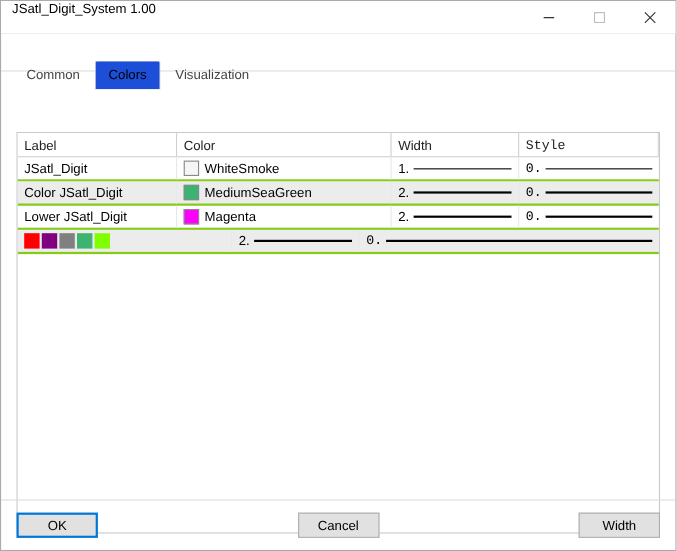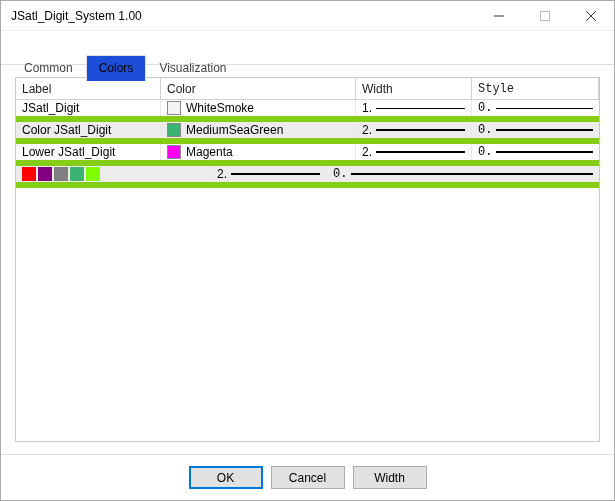--- a/index.html
+++ b/index.html
@@ -15,21 +15,20 @@
     height: 501px;
     border: 1px solid #aaa;
     position: relative;
     background: #fff;
     display: flex;
     flex-direction: column;
   }
   .titlebar {
     height: 30px;
     display: flex;
-    align-items: center;
     padding-left: 10px;
     background: #fff;
     border-bottom: 1px solid #eee;
   }
   .titlebar .title { flex: 1; font-size: 12px; }
   .win-controls { display: flex; height: 100%; }
   .win-btn {
     width: 46px;
     display: flex;
     align-items: center;
@@ -63,26 +62,27 @@
     color: #000;
   }
   .content {
     flex: 1;
     padding: 12px 14px;
   }
   .grid {
     border: 1px solid #c9c9c9;
     height: 100%;
     overflow: hidden;
+    margin-top: 43px;
   }
   .row {
     display: flex;
     align-items: center;
     height: 22px;
-    border-bottom: 6px solid #84cc16;
+    border-bottom: 2px solid #84cc16;
   }
   .row.header {
     background: #fff;
     font-weight: 400;
     color: #222;
     border-bottom: 1px solid #d0d0d0;
   }
   .row.shade { background: #ececec; }
   .cell {
     padding: 0 6px;
@@ -111,21 +111,21 @@
     flex: 1;
     height: 0;
     border-top-style: solid;
     border-top-color: #000;
   }
   .footer {
     height: 46px;
     border-top: 1px solid #ddd;
     display: flex;
     align-items: center;
-    justify-content: center;
+    justify-content: space-between;
     gap: 8px;
     padding: 0 14px;
   }
   .btn {
     min-width: 74px;
     height: 23px;
     border: 1px solid #adadad;
     background: #e1e1e1;
     font-size: 12px;
     display: flex;

